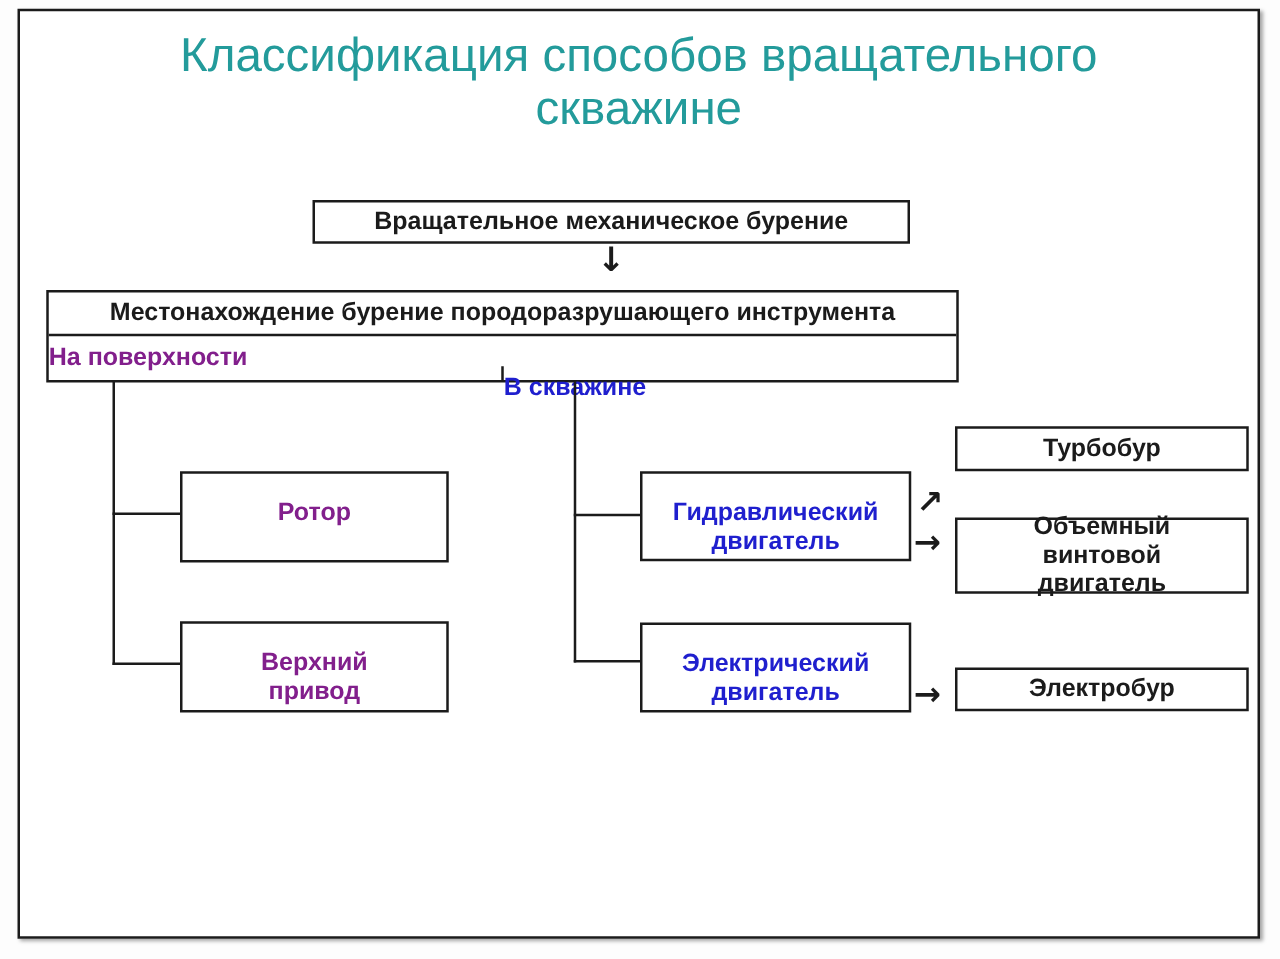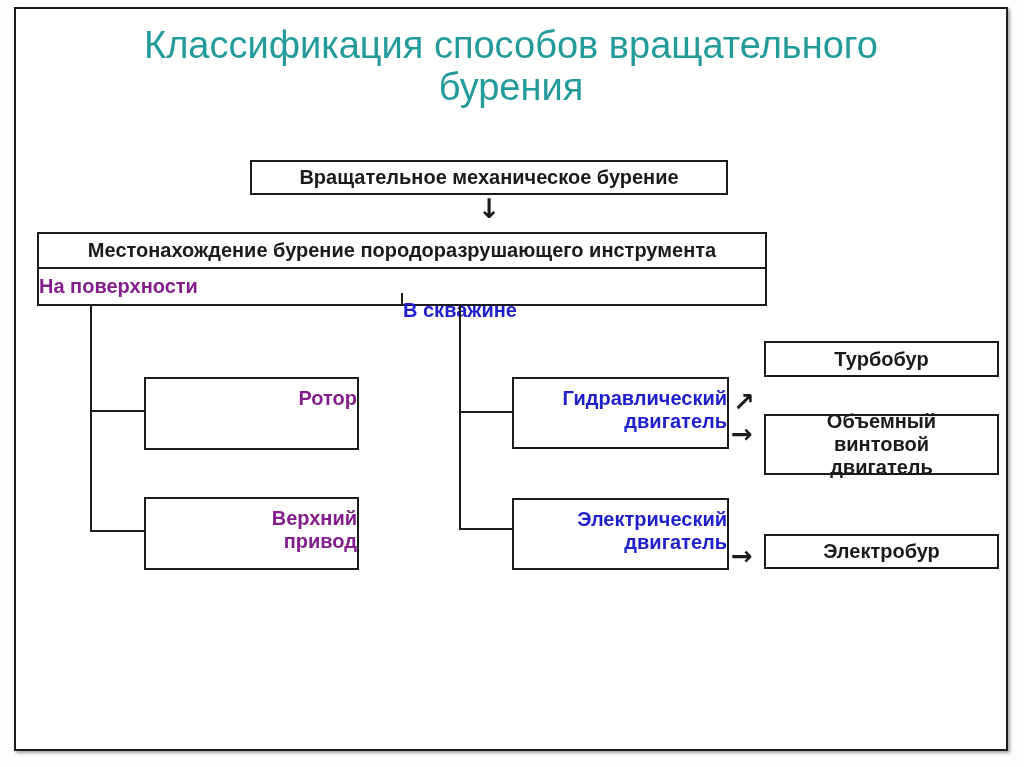--- a/index.html
+++ b/index.html
@@ -86,21 +86,21 @@
     font-weight: bold;
     font-size: 20px;
   }
   .cell + .cell { border-left: 2px solid var(--ink, #1b1b1b); margin-top: 24px; }
 
   .purple { color: var(--purple, #821f8c); }
   .blue   { color: var(--blue, #1f1fce); }
 
   .line { position: absolute; background: var(--ink, #1b1b1b); }
 
-  .branch-box { padding-top: 8px; line-height: 23px; text-align: right; }
+  .branch-box { padding-top: 20px; line-height: 23px; }
   .rotor-box      { left: 128px; top: 368px; width: 215px; height: 73px; }
   .topdrive-box   { left: 128px; top: 488px; width: 215px; height: 73px; }
   .hydraulic-box  { left: 496px; top: 368px; width: 217px; height: 72px; }
   .electric-box   { left: 496px; top: 489px; width: 217px; height: 72px; }
 
   .out-box { display: flex; align-items: center; justify-content: center; line-height: 23px; font-size: 20px; }
   .turbodrill-box   { left: 748px; top: 332px; width: 235px; height: 36px; }
   .pdm-box          { left: 748px; top: 405px; width: 235px; height: 61px; }
   .electrodrill-box { left: 748px; top: 525px; width: 235px; height: 35px; }
 
@@ -115,21 +115,21 @@
   .arrow-ne  { left: 717px; top: 380px; }
   .arrow-e1  { left: 715px; top: 412px; }
   .arrow-e2  { left: 715px; top: 534px; }
 </style>
 </head>
 <body>
 
 <div class="canvas">
   <div class="slide">
 
-    <div class="title">Классификация способов вращательного бурения</div>
+    <div class="title">Классификация способов вращательного скважине</div>
 
     <div class="box root-box">Вращательное механическое бурение</div>
 
     <div class="down-arrow">↓</div>
 
     <div class="criteria-box">
       <div class="criteria-header">Местонахождение бурение породоразрушающего инструмента</div>
       <div class="criteria-row">
         <div class="cell purple">На поверхности</div>
         <div class="cell blue">В скважине</div>

